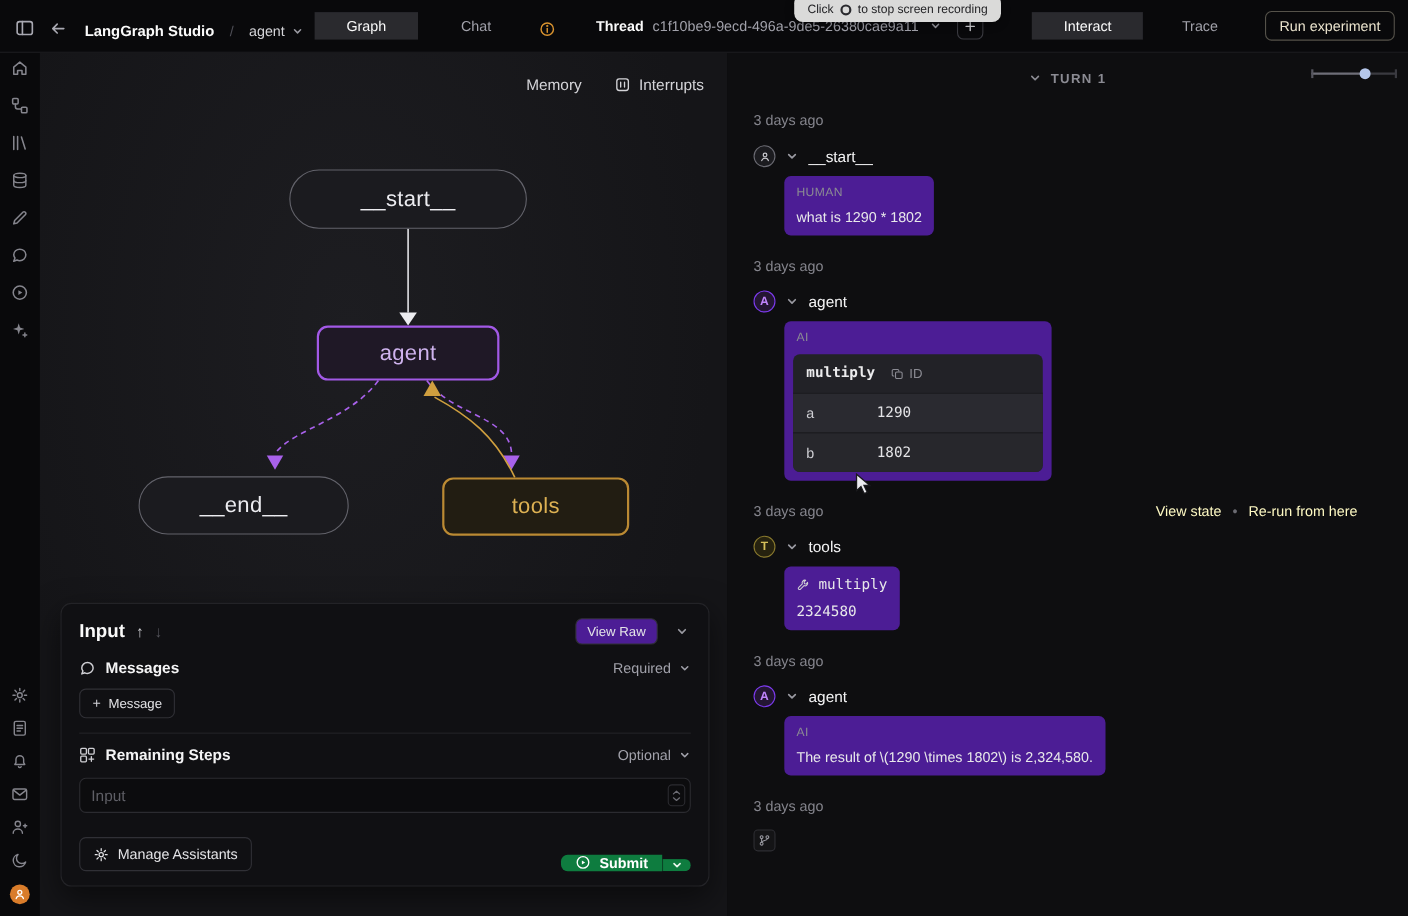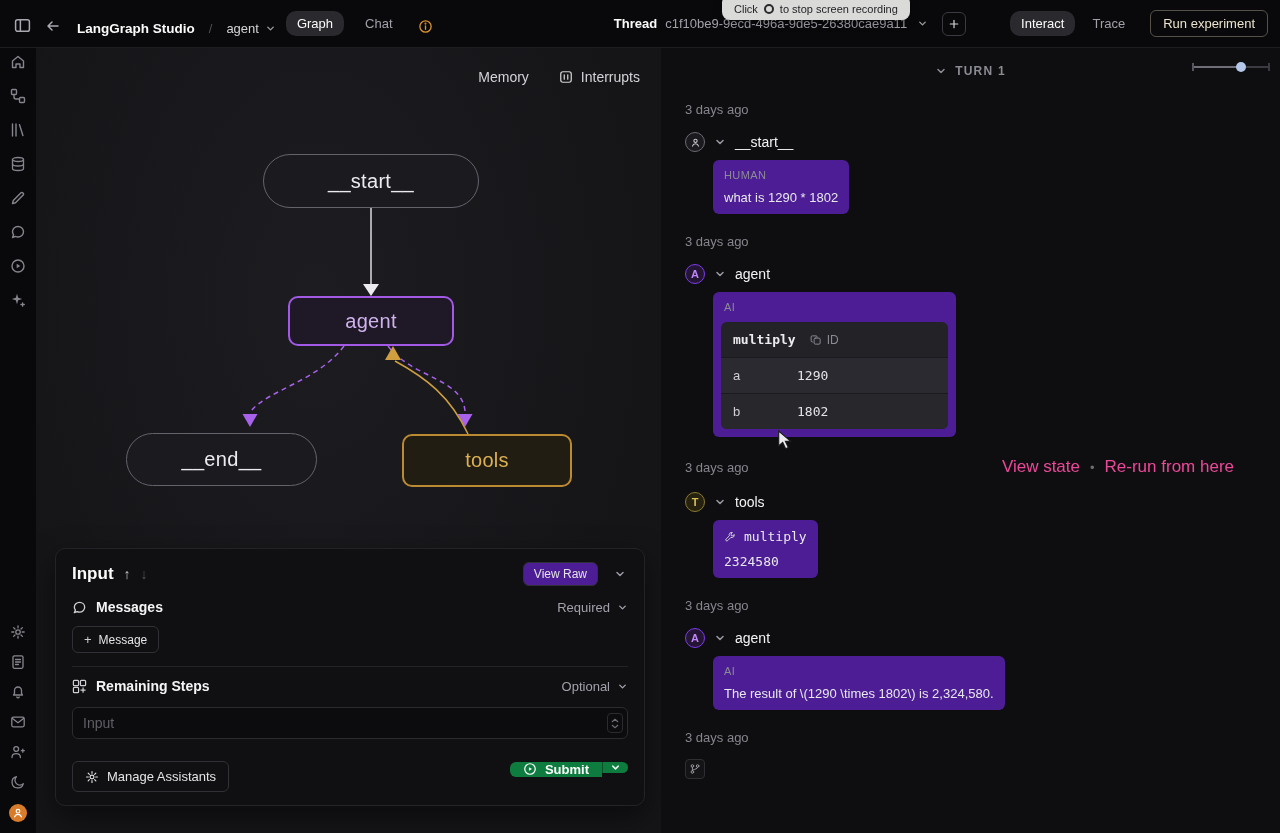--- a/index.html
+++ b/index.html
@@ -9,21 +9,21 @@
   svg{display:block}
   button{font-family:inherit;cursor:pointer}
 
   
   .topbar{position:absolute;left:0;top:0;width:1280px;height:48px;background:#09090b;border-bottom:1px solid #1d1d21;display:flex;align-items:center;padding:0 12px;z-index:5}
   .tb-left{display:flex;align-items:flex-end;gap:10px}
   .tb-icon-btn{background:none;border:none;color:#a9a9b2;padding:2px}
   .app-title{font-size:13.5px;font-weight:700;color:#fafafa;margin-left:4px;white-space:nowrap}
   .crumb-sep{color:#4f4f57;margin:0 4px;font-size:13px}
   .assistant-select{display:flex;align-items:center;gap:6px;background:none;border:none;color:#d4d4d8;font-size:13px}
-  .tab{background:none;border:none;color:#a1a1aa;font-size:13px;padding:5px 11px;border-radius:10px;white-space:nowrap}
+  .tab{background:none;border:none;color:#a1a1aa;font-size:13px;padding:5px 29px;border-radius:0;white-space:nowrap}
   .tab-active{background:#2a2a2e;color:#fafafa}
   .info-btn{background:none;border:none;color:#d9932f;padding:2px;margin-left:2px}
   .tb-thread{margin-left:auto;display:flex;align-items:center;gap:8px;white-space:nowrap}
   .thread-label{font-size:13px;font-weight:700;color:#fafafa}
   .thread-id{font-size:13px;color:#a1a1aa}
   .thread-chev{background:none;border:none;color:#9a9aa2;padding:2px}
   .plus-btn{width:24px;height:24px;border:1px solid #3a3a40;background:transparent;border-radius:6px;color:#d4d4d8;display:flex;align-items:center;justify-content:center;margin-left:4px}
   .tb-actions{display:flex;align-items:center;gap:6px;margin-left:44px}
   .run-exp{background:transparent;border:1px solid #55524a;color:#eae3cd;font-size:13px;padding:5px 12px;border-radius:6px;margin-left:8px;white-space:nowrap}
 
@@ -65,21 +65,21 @@
   .row-icon{color:#cfcfd4}
   .add-msg{display:inline-flex;align-items:center;gap:7px;background:transparent;border:1px solid #303036;border-radius:6px;color:#e4e4e7;font-size:12px;padding:5px 11px;width:fit-content;margin-bottom:13px}
   .add-msg .plus-glyph{font-size:13px;color:#cfcfd4}
   .ip-divider{border-top:1px solid #232327;margin-bottom:11px}
   .ip-input-wrap{position:relative;margin-top:2px}
   .ip-input{width:100%;height:32px;background:#0c0c0e;border:1px solid #2b2b30;border-radius:6px;color:#e4e4e7;font-size:14px;padding:0 30px 0 10px;font-family:inherit;outline:none}
   .ip-input::placeholder{color:#5f5f66}
   .stepper{position:absolute;right:5px;top:6px;width:16px;height:20px;display:flex;flex-direction:column;align-items:center;justify-content:center;gap:1px;color:#6e6e76;border:1px solid #2b2b30;border-radius:4px;background:#0c0c0e;cursor:pointer}
   .ip-footer{margin-top:auto;display:flex;align-items:center;justify-content:space-between}
   .manage-btn{display:inline-flex;align-items:center;gap:8px;background:transparent;border:1px solid #303036;border-radius:6px;color:#e4e4e7;font-size:13px;padding:7px 12px}
-  .submit-split{display:flex;align-items:flex-start;height:30px}
+  .submit-split{display:flex;align-items:flex-end;height:30px}
   .submit-main{display:flex;align-items:center;gap:8px;background:#0e7c3f;border:none;border-radius:6px 0 0 6px;color:#fff;font-size:13px;font-weight:700;padding:0 13px}
   .submit-chev{width:26px;background:#0e7c3f;border:none;border-left:1px solid rgba(0,0,0,.35);border-radius:0 6px 6px 0;color:#e8f5ec;display:flex;align-items:center;justify-content:center}
 
   
   .thread-panel{position:absolute;left:661px;top:48px;width:619px;height:785px;background:#0e0e10;padding:12px 24px 0;overflow:hidden}
   .turn-row{height:22px;display:flex;align-items:center;justify-content:center;gap:8px;color:#8b8b93}
   .turn-toggle{display:flex;align-items:center;gap:8px;background:none;border:none;color:#8b8b93}
   .turn-label{font-size:12px;font-weight:700;letter-spacing:1.2px}
   .slider{position:absolute;right:10px;top:14px;width:78px;height:10px;cursor:pointer}
   .slider-track{position:absolute;left:0;top:4px;width:78px;height:2px;border-radius:1px;background:linear-gradient(90deg,#6e6e78 0 59%,#3a3a40 59%)}
@@ -103,21 +103,21 @@
   .tc-head{display:flex;align-items:center;padding:10px 12px}
   .tc-name{font-family:"DejaVu Sans Mono",monospace;font-size:13px;font-weight:700;color:#ececee}
   .tc-id{display:flex;align-items:center;gap:5px;margin-left:14px;color:#8b8b93;font-size:12px}
   .tc-row{display:flex;align-items:center;padding:10px 12px;background:#2a2a30;border-top:1px solid #1b1b1f}
   .tc-row.alt{background:#27272c}
   .tc-key{width:64px;font-size:13px;color:#cfcfd4}
   .tc-val{font-family:"DejaVu Sans Mono",monospace;font-size:13px;color:#e4e4e7}
   .ts-row{display:flex;align-items:center;margin-top:20px}
   .ts-row .ts{margin-top:0}
   .acts{margin-left:auto;display:flex;align-items:center;gap:10px;margin-right:22px}
-  .acts a{color:#ec4899;font-size:17px;text-decoration:none;cursor:pointer}
+  .acts a{color:#fef9c3;font-size:13px;text-decoration:none;cursor:pointer}
   .acts .dot-sep{color:#6b6b72;font-size:13px}
   .tool-line{display:flex;align-items:center;gap:8px;font-family:"DejaVu Sans Mono",monospace;font-size:13px;color:#e8e8ea}
   .tool-result{font-family:"DejaVu Sans Mono",monospace;font-size:13px;margin-top:10px;color:#e8e8ea}
   .fork-btn{margin-top:14px;width:20px;height:20px;border:1px solid #2e2e33;border-radius:4px;background:#141416;color:#9a9aa2;display:flex;align-items:center;justify-content:center;padding:0}
   .cursor{position:absolute;left:777px;top:430px;z-index:30;pointer-events:none}
 </style>
 </head>
 <body>
 
 <header class="topbar">

